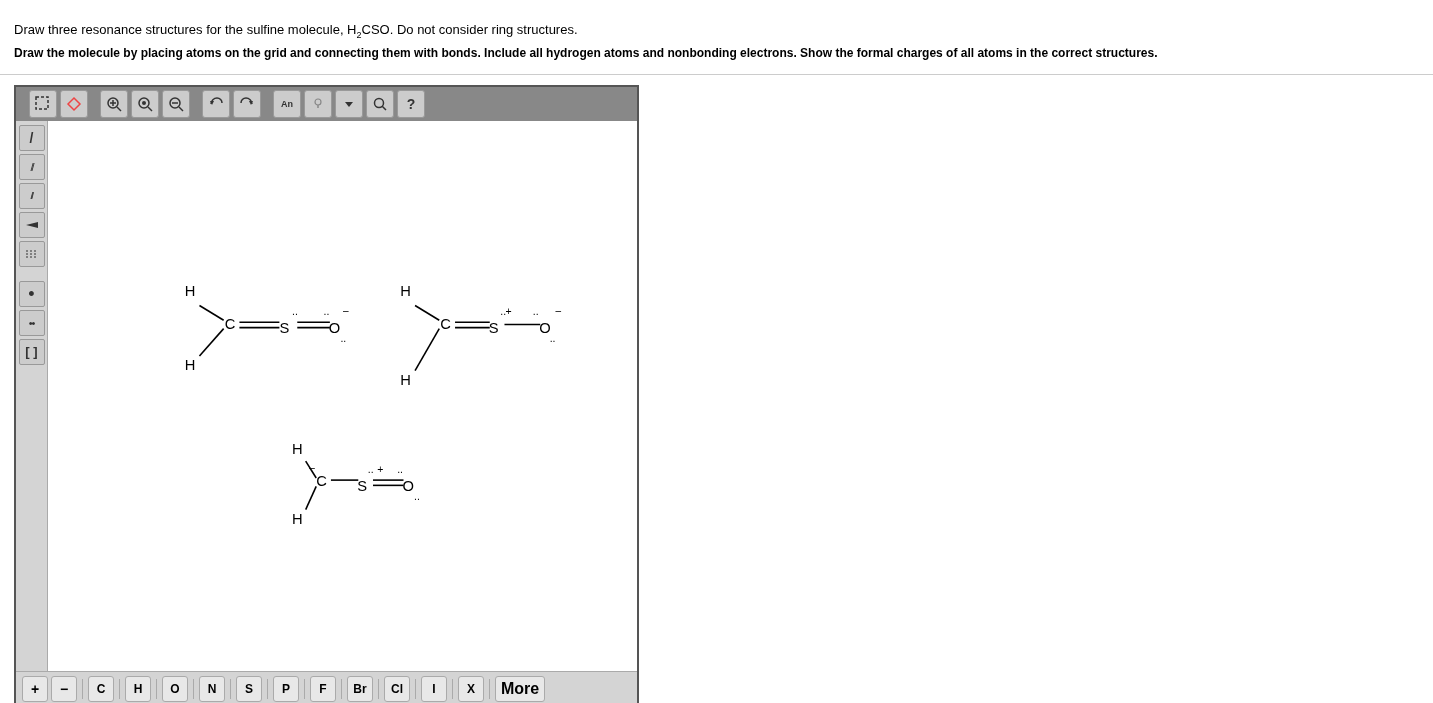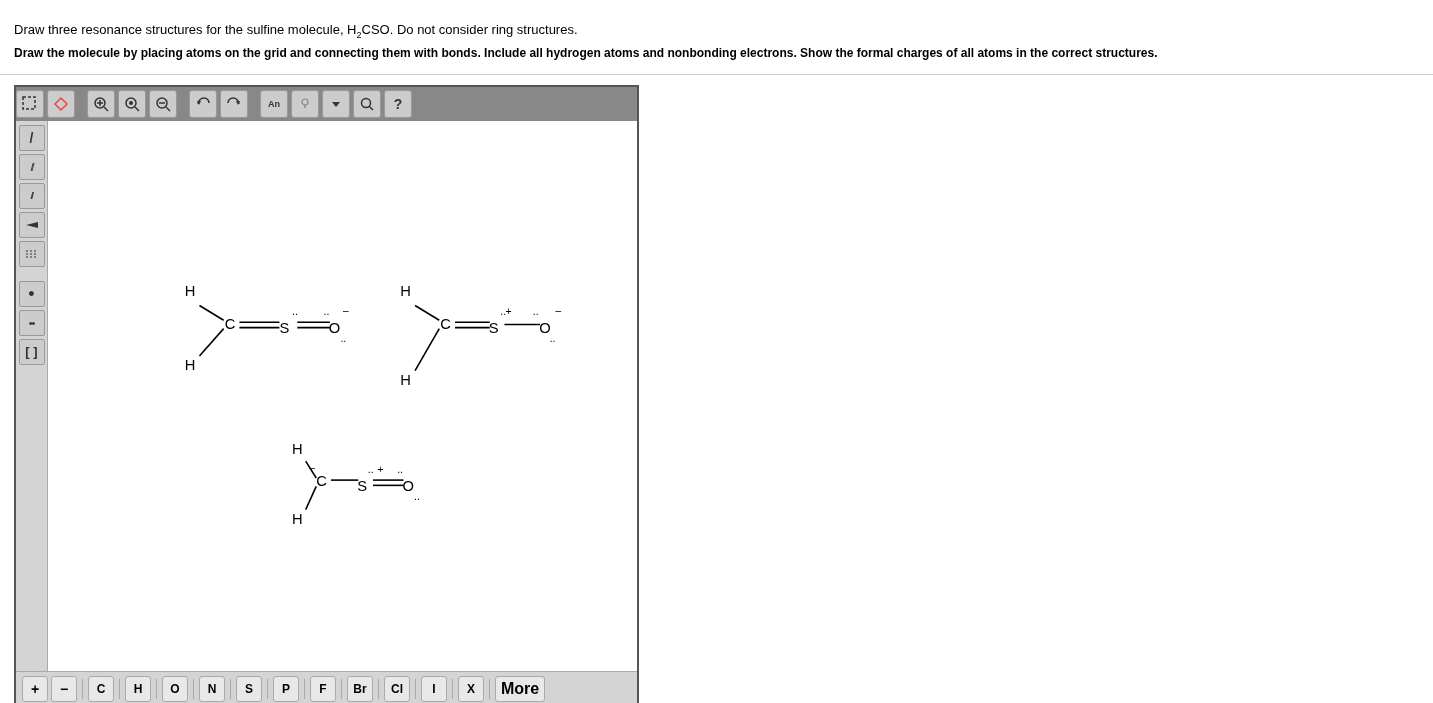--- a/index.html
+++ b/index.html
@@ -42,21 +42,21 @@
       border: 2px solid #555;
       background: #e8e8e8;
       position: relative;
     }
 
     
     .toolbar {
       display: flex;
       align-items: center;
       background: #888;
-      padding: 3px 0;
+      padding: 3px 13px;
       gap: 4px;
       flex-wrap: wrap;
     }
 
     .toolbar-btn {
       width: 28px;
       height: 28px;
       background: #ccc;
       border: 1px solid #999;
       border-radius: 3px;

